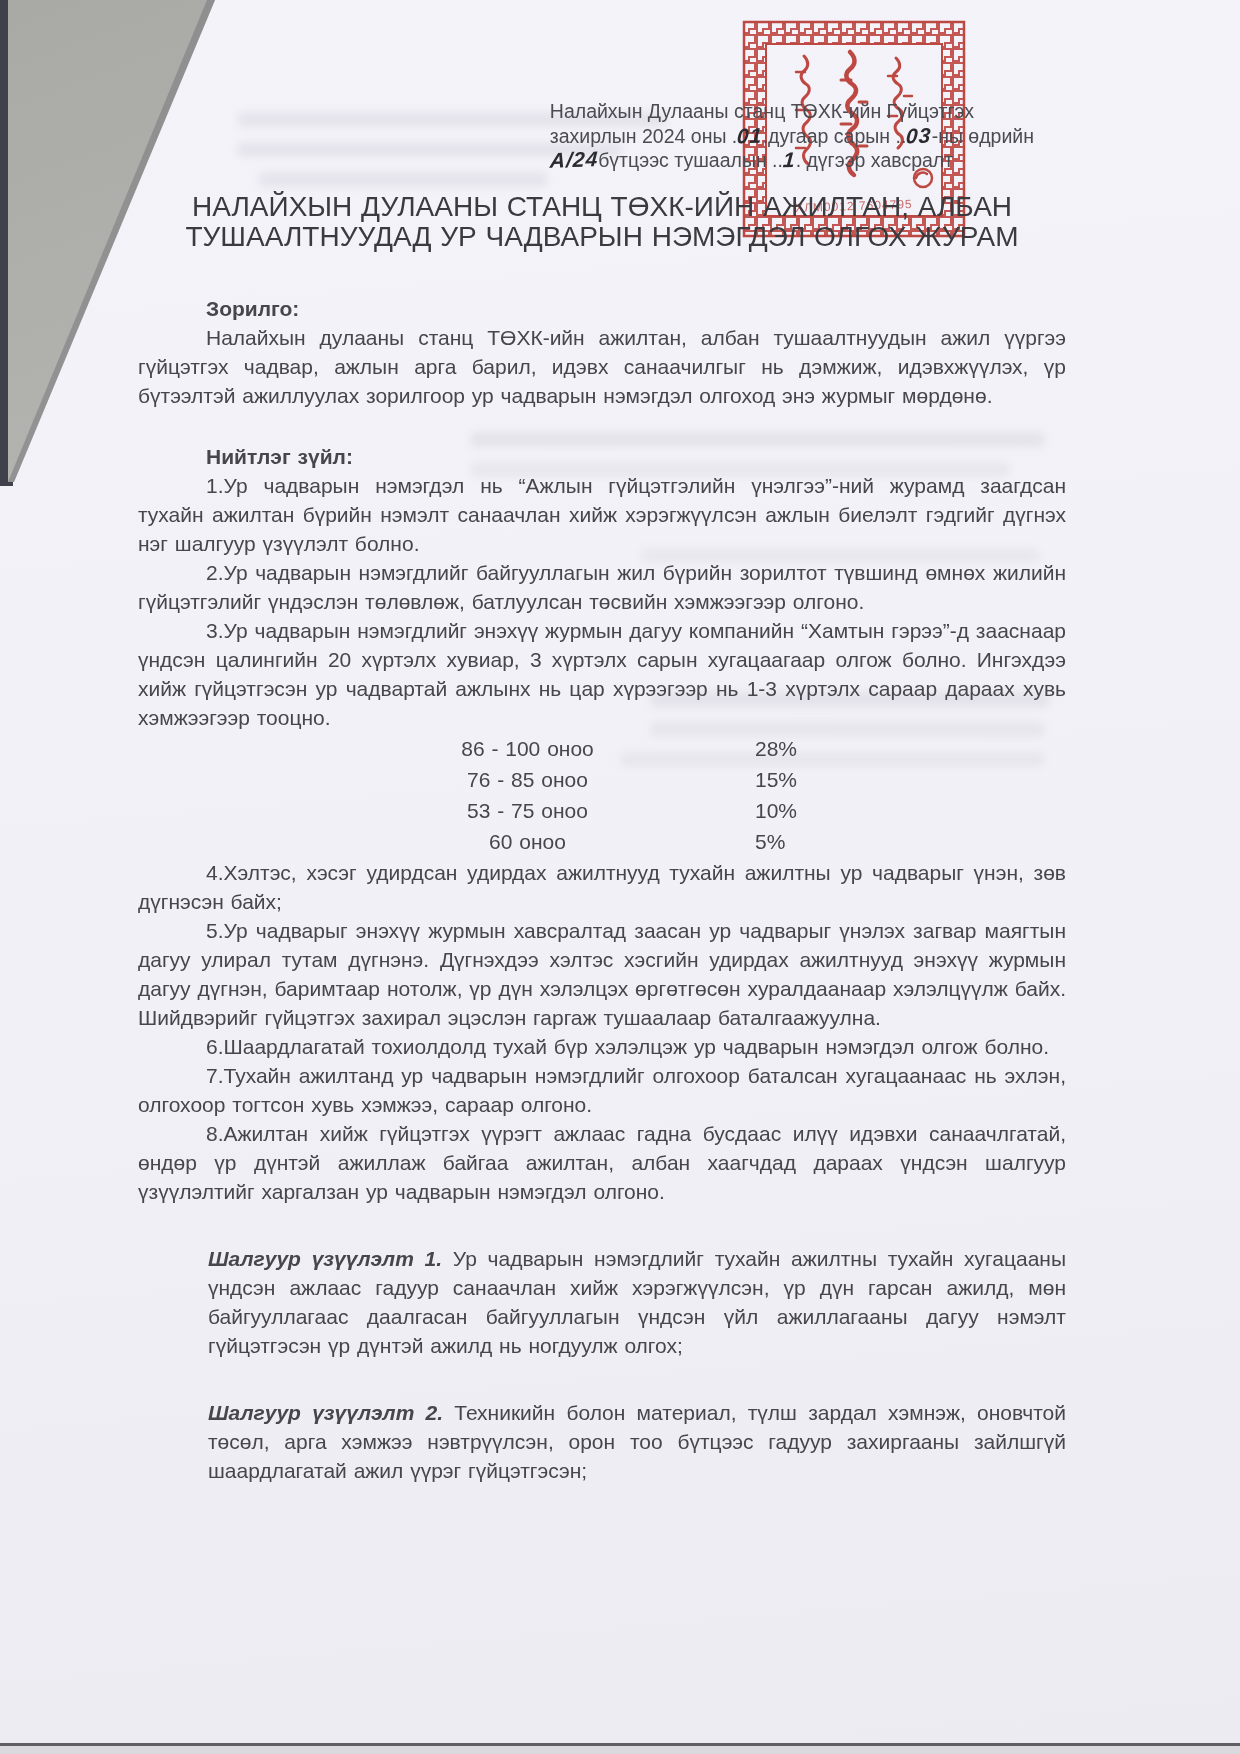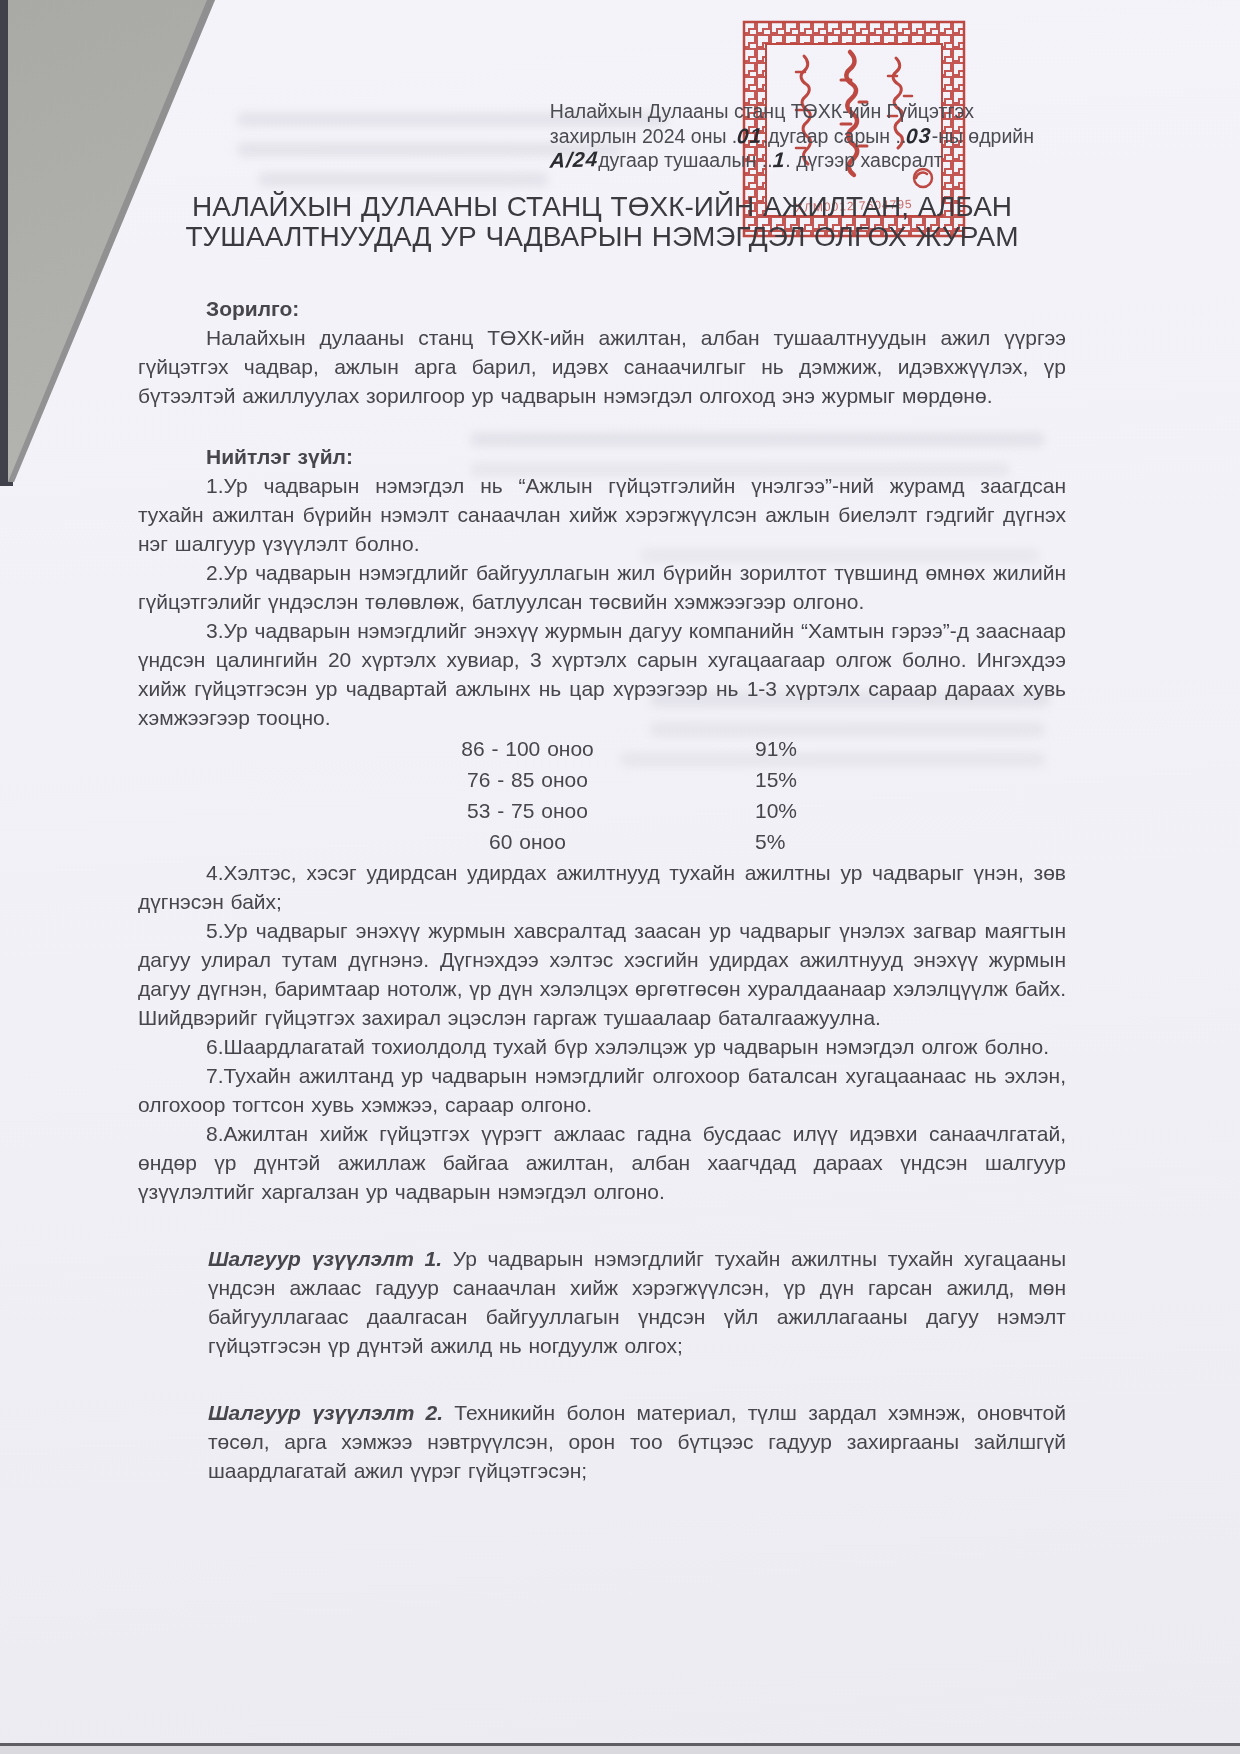--- a/index.html
+++ b/index.html
@@ -109,21 +109,21 @@
       <text x="112" y="190" text-anchor="middle" font-size="12" letter-spacing="1" transform="rotate(-2 112 190)" opacity="0.8" fill="#c23b33">ХЛМ0012 7604795</text>
     </svg>
   </div>
 
   <div class="header">
     <div><span>Налайхын Дулааны станц ТӨХК-ийн Гүйцэтгэх</span></div>
     <div>
       <span>захирлын 2024 оны .</span><span class="hw">01</span><span>.дугаар сарын ..</span><span class="hw">03</span><span>-ны өдрийн</span>
     </div>
     <div>
-      <span class="hw">А/24</span><span>дугаар тушаалын ..</span><span class="hw">1</span><span>. дүгээр хавсралт</span>
+      <span class="hw">А/24</span><span>бүтцээс тушаалын ..</span><span class="hw">1</span><span>. дүгээр хавсралт</span>
     </div>
   </div>
 
   <div class="doc-body">
 
     <div class="title">
       <div>НАЛАЙХЫН ДУЛААНЫ СТАНЦ ТӨХК-ИЙН АЖИЛТАН, АЛБАН</div>
       <div>ТУШААЛТНУУДАД УР ЧАДВАРЫН НЭМЭГДЭЛ ОЛГОХ ЖУРАМ</div>
     </div>
 
@@ -131,21 +131,21 @@
     <p>Налайхын дулааны станц ТӨХК-ийн ажилтан, албан тушаалтнуудын ажил үүргээ гүйцэтгэх чадвар, ажлын арга барил, идэвх санаачилгыг нь дэмжиж, идэвхжүүлэх, үр бүтээлтэй ажиллуулах зорилгоор ур чадварын нэмэгдэл олгоход энэ журмыг мөрдөнө.</p>
 
     <p class="sec-heading heading-gap">Нийтлэг зүйл:</p>
     <p>1.Ур чадварын нэмэгдэл нь “Ажлын гүйцэтгэлийн үнэлгээ”-ний журамд заагдсан тухайн ажилтан бүрийн нэмэлт санаачлан хийж хэрэгжүүлсэн ажлын биелэлт гэдгийг дүгнэх нэг шалгуур үзүүлэлт болно.</p>
     <p>2.Ур чадварын нэмэгдлийг байгууллагын жил бүрийн зорилтот түвшинд өмнөх жилийн гүйцэтгэлийг үндэслэн төлөвлөж, батлуулсан төсвийн хэмжээгээр  олгоно.</p>
     <p>3.Ур чадварын нэмэгдлийг энэхүү журмын дагуу компанийн “Хамтын гэрээ”-д зааснаар үндсэн цалингийн 20 хүртэлх хувиар, 3 хүртэлх сарын хугацаагаар олгож болно. Ингэхдээ хийж гүйцэтгэсэн ур чадвартай ажлынх нь цар хүрээгээр нь 1-3 хүртэлх сараар дараах хувь хэмжээгээр тооцно.</p>
 
     <div class="score-table">
       <div class="score-row">
         <span class="score-range">86 - 100 оноо</span>
-        <span class="score-pct">91%</span>
+        <span class="score-pct">28%</span>
       </div>
       <div class="score-row">
         <span class="score-range">76 - 85 оноо</span>
         <span class="score-pct">15%</span>
       </div>
       <div class="score-row">
         <span class="score-range">53 - 75 оноо</span>
         <span class="score-pct">10%</span>
       </div>
       <div class="score-row">

